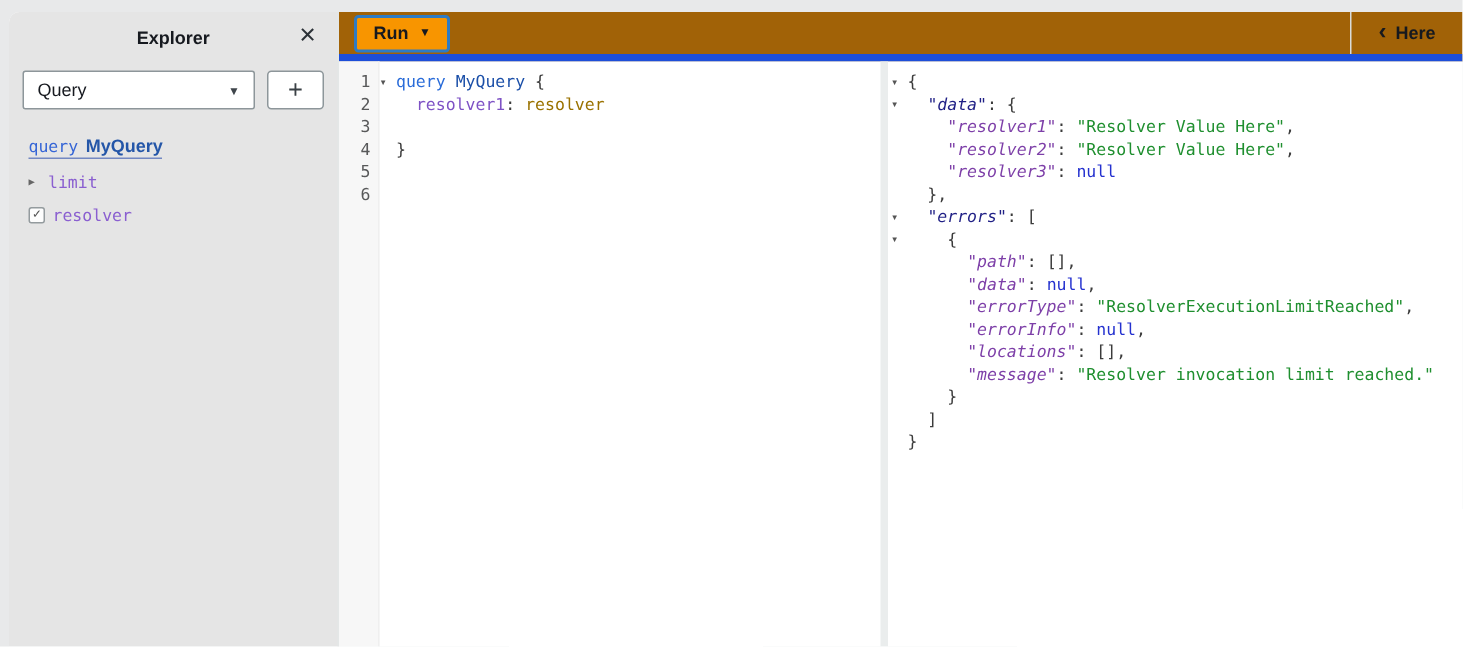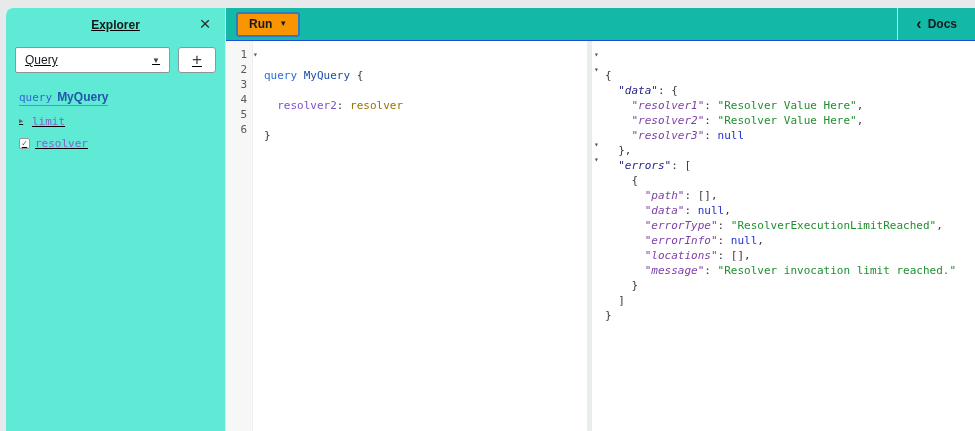--- a/index.html
+++ b/index.html
@@ -3,21 +3,21 @@
 <meta charset="utf-8">
 <style>
   * { margin:0; padding:0; box-sizing:border-box; }
   html,body { width:975px; height:431px; overflow:hidden; }
   body { background:#e8e9ea; font-family:"Liberation Sans", sans-serif; }
   .card { position:absolute; left:6px; top:8px; right:0; bottom:0; background:#fff;
           border-top-left-radius:7px; display:flex; overflow:hidden; }
 
   
   .explorer { width:220px; flex:none; display:flex; flex-direction:column;
-              border-right:1px solid #e4e7e7; background:#5eead4;text-decoration:underline; }
+              border-right:1px solid #e4e7e7; background:#e5e5e5; }
   .explorer-header { height:33px; flex:none; position:relative; display:flex;
                      align-items:center; justify-content:center; }
   .explorer-title { font-size:12px; font-weight:bold; color:#16191f; }
   .close-btn { position:absolute; right:8px; top:4px; width:24px; height:24px;
                display:flex; align-items:center; justify-content:center;
                font-size:19px; color:#2b3137; cursor:pointer; background:none; border:none; }
   .explorer-body { padding:6px 9px 0 9px; }
   .select-row { display:flex; gap:8px; }
   .select-box { flex:1; height:26px; border:1px solid #8d969a; border-radius:2px;
                 background:#fff; display:flex; align-items:center; padding:0 9px;
@@ -34,21 +34,21 @@
   .tree-op { color:#2456a8; font-family:"Liberation Sans", sans-serif; font-size:12px; font-weight:bold; }
   .tree-item { display:flex; align-items:center; gap:5px; margin-top:8px; margin-left:4px;
                color:#8a5fd0; cursor:pointer; height:14px; }
   .expander { font-size:7px; color:#666; width:8px; }
   .checkbox { width:11px; height:11px; border:1px solid #949b9e; border-radius:2px;
               background:#fdfdfd; display:flex; align-items:center; justify-content:center;
               font-size:9px; color:#555; line-height:1; }
 
   
   .main { flex:1; display:flex; flex-direction:column; min-width:0; }
-  .toolbar { height:33px; flex:none; background:#14b8a6; border-bottom:1px solid #1d4ed8;
+  .toolbar { height:33px; flex:none; background:#a16207; border-bottom:5px solid #1d4ed8;
              display:flex; align-items:stretch; }
   .run-btn { margin:4px 0 4px 10px; align-self:center; display:flex; align-items:center; gap:7px;
              background:#f89500; border:2px solid #2e7bc4; border-radius:3px;
              padding:3px 11px 4px 11px; font-size:12px; font-weight:bold; color:#16191f;
              cursor:pointer; font-family:"Liberation Sans", sans-serif; }
   .run-btn .caret { color:#16191f; }
   .tb-spacer { flex:1; }
   .docs-btn { border-left:1px solid #d9dcdc; display:flex; align-items:center; gap:6px;
               padding:0 18px; cursor:pointer; background:none; border-top:none; border-right:none; border-bottom:none;
               font-family:"Liberation Sans", sans-serif; }
@@ -61,21 +61,21 @@
   .gutter { width:27px; flex:none; background:#f7f7f7; border-right:1px solid #efefef;
             padding:6px 5px 0 0; text-align:right; color:#58595a;
             font-family:"DejaVu Sans Mono", monospace; font-size:11px; line-height:15px; }
   .codearea { flex:1; padding-top:6px; font-family:"DejaVu Sans Mono", monospace;
               font-size:11px; line-height:15px; color:#383838; }
   .vdivider { width:5px; flex:none; background:#eaeded; cursor:col-resize; }
   .response { flex:1; min-width:0; padding:6px 0 0 2px; font-family:"DejaVu Sans Mono", monospace;
               font-size:11px; line-height:15px; color:#3b3b3b; overflow:hidden; }
   .cl { display:flex; height:15px; }
   .fold { width:11px; flex:none; font-size:8px; color:#555; line-height:15px; cursor:pointer; }
-  .lt { white-space:pre;margin-top:21px; }
+  .lt { white-space:pre; }
 
   
   .kw    { color:#2a6cd9; }
   .op    { color:#1b4fa8; }
   .alias { color:#7e52c5; }
   .fld   { color:#9a7200; }
   .p     { color:#3b3b3b; }
   .tk    { color:#1f1f85; font-style:italic; }
   .k     { color:#7d3fa8; font-style:italic; }
   .s     { color:#1f8f2f; }
@@ -124,44 +124,41 @@
 
   <div class="main">
     <div class="toolbar">
       <button class="run-btn">
         <span>Run</span>
         <span class="caret">▼</span>
       </button>
       <span class="tb-spacer"></span>
       <button class="docs-btn">
         <span class="docs-chevron">‹</span>
-        <span class="docs-label">Docs</span>
+        <span class="docs-label">Here</span>
       </button>
     </div>
     <div class="panes">
       <div class="editor">
         <div class="gutter" id="gutter">
             <div>1</div>
             <div>2</div>
             <div>3</div>
             <div>4</div>
             <div>5</div>
             <div>6</div>
           </div>
         <div class="codearea" id="codearea">
             <div class="cl">
               <span class="fold">▾</span>
               <span class="lt"><span class="kw">query</span><span> </span><span class="op">MyQuery</span><span class="p"> {</span></span>
             </div>
             <div class="cl">
               <span class="fold"></span>
-            </div>
-            <div class="cl">
-              <span class="fold"></span>
-              <span class="lt"><span>  </span><span class="alias">resolver2</span><span class="p">:</span><span> </span><span class="fld">resolver</span></span>
+              <span class="lt"><span>  </span><span class="alias">resolver1</span><span class="p">:</span><span> </span><span class="fld">resolver</span></span>
             </div>
             <div class="cl">
               <span class="fold"></span>
             </div>
             <div class="cl">
               <span class="fold"></span>
               <span class="lt"><span class="p">}</span></span>
             </div>
             <div class="cl">
               <span class="fold"></span>

